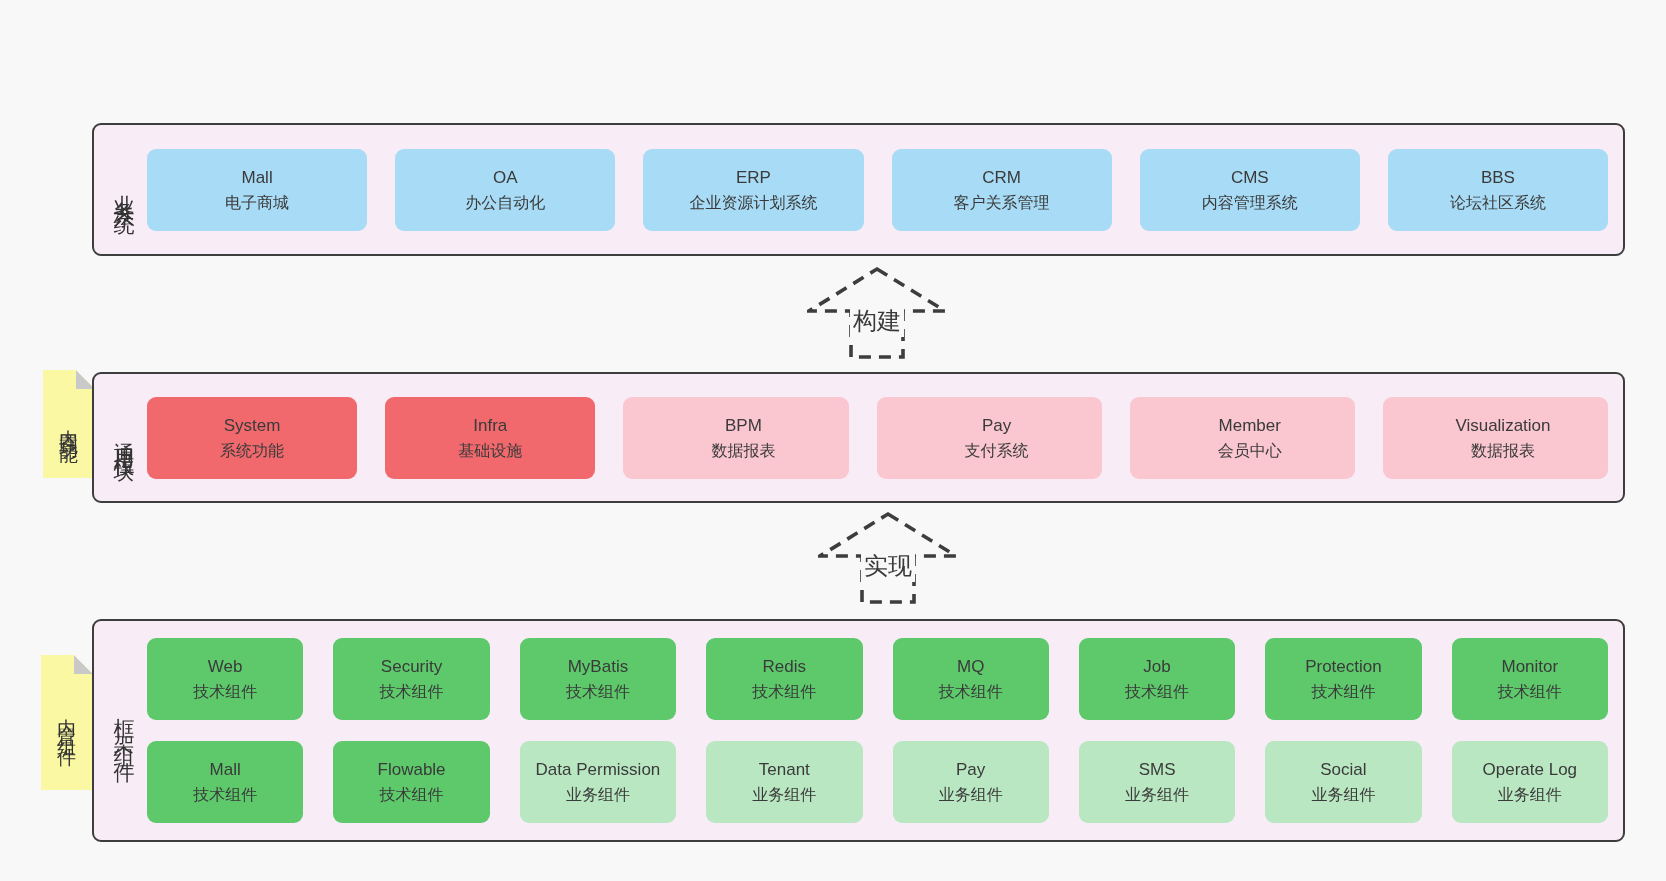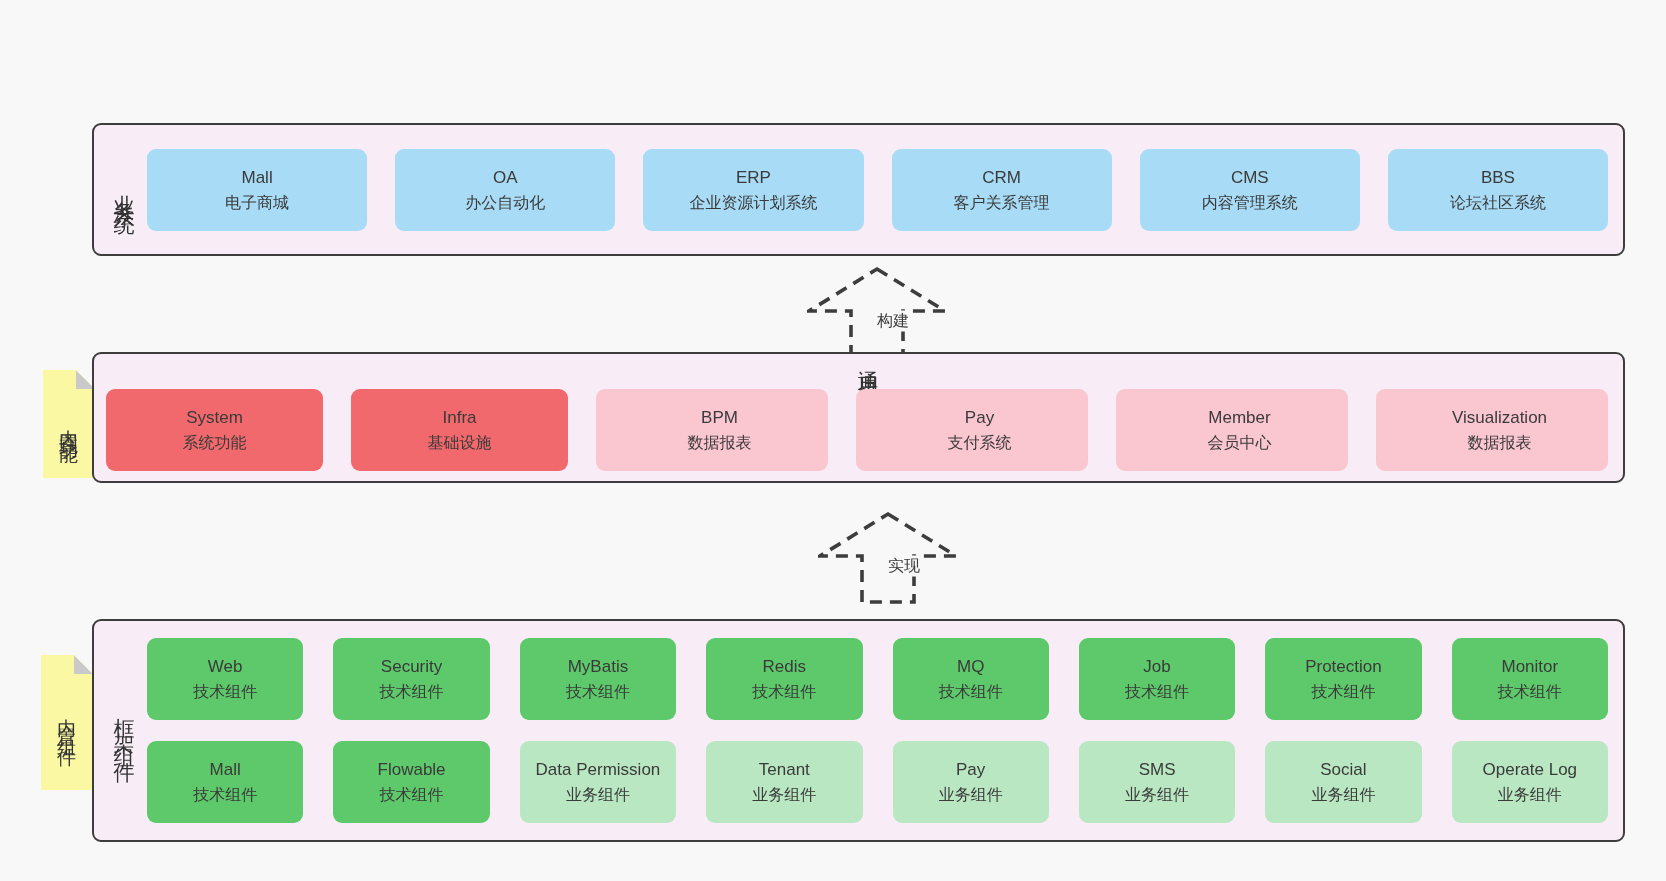--- a/index.html
+++ b/index.html
@@ -9,21 +9,21 @@
     font-family:"Liberation Sans","DejaVu Sans",sans-serif;
     color:var(--text,#3a3a3a);
   }
   .layer{
     position:absolute;left:92px;width:1533px;box-sizing:border-box;
     background:var(--container_bg);
     border:2px solid var(--container_border);
     border-radius:9px;display:flex;z-index:2;
   }
   .layer-1{top:123px;height:133px;}
-  .layer-2{top:352px;height:131px;flex-direction:column;}
+  .layer-2{top:372px;height:131px;}
   .layer-3{top:619px;height:223px;}
   .layer-label{
     writing-mode:vertical-rl;text-orientation:upright;
     font-size:21px;letter-spacing:6px;color:#333;
     align-self:center;padding-left:10px;width:31px;line-height:1;
   }
   .layer-3 .layer-label{letter-spacing:15px;}
   .boxes-area{
     flex:1;display:flex;flex-direction:column;justify-content:center;
     gap:21px;padding:0 15px 0 12px;
@@ -64,22 +64,22 @@
   .arrow{position:absolute;width:140px;height:94px;z-index:0;}
   .arrow-1{left:807px;top:266px;}
   .arrow-2{left:818px;top:511px;}
   .arrow svg{display:block;width:100%;height:100%;}
   .arrow path{
     stroke:var(--container_border);stroke-width:3.6;fill:none;
     stroke-dasharray:12 8;
   }
   .arrow-label{
     position:absolute;left:50%;top:58%;transform:translate(-50%,-50%);
-    font-size:16px;color:#3a3a3a;background:var(--page_bg);
-    padding:0 3px;white-space:nowrap;margin-left:16px;
+    font-size:24px;color:#3a3a3a;background:var(--page_bg);
+    padding:0 3px;white-space:nowrap;
   }
 </style>
 </head>
 <body>
 
 <div class="layer layer-1">
   <div class="layer-label">业务系统</div>
   <div class="boxes-area">
       <div class="box-row cols-6">
         <div class="box c-blue">

